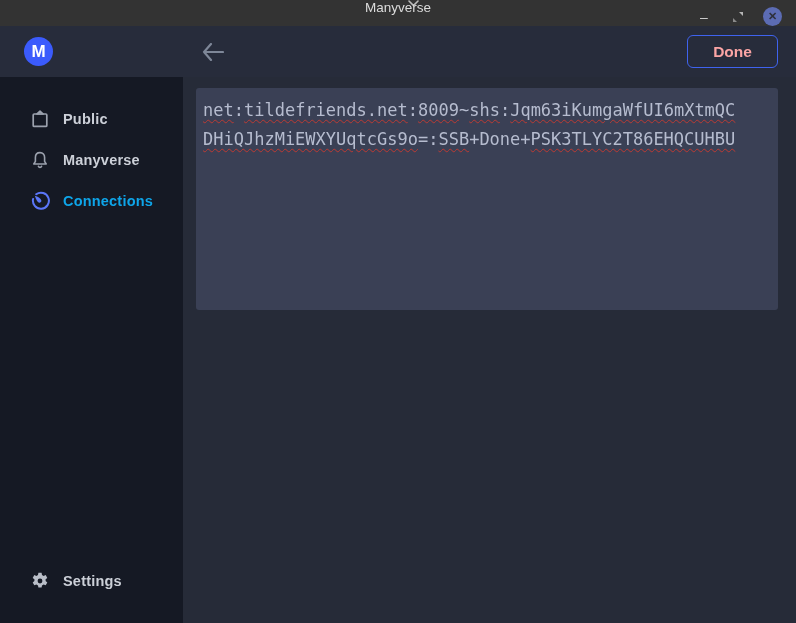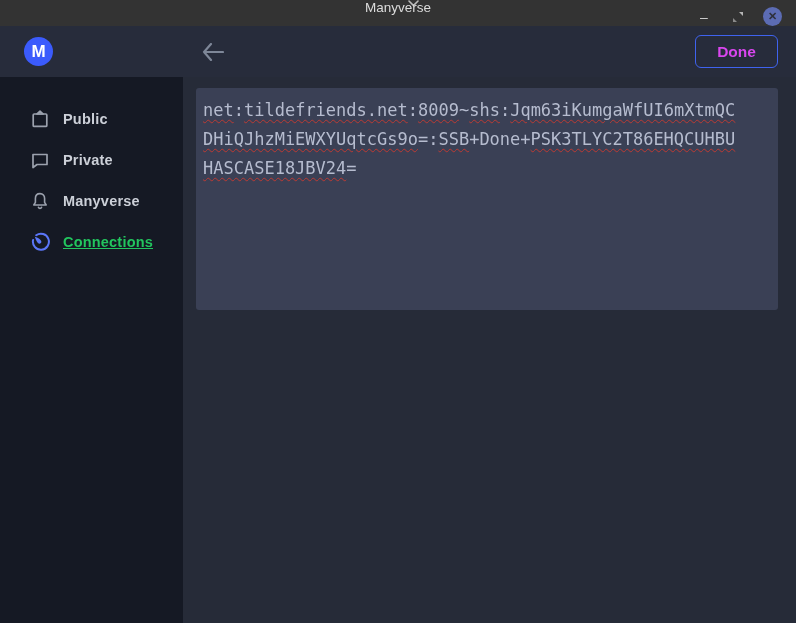--- a/index.html
+++ b/index.html
@@ -22,36 +22,36 @@
     align-items:center; justify-content:center; }
 
   
   .appbar { height:51px; background:#272c3b; display:flex; align-items:center;
     position:relative; }
   .logo { position:absolute; left:24px; top:11px; width:29px; height:29px;
     border-radius:50%; background:#3b5bfc; color:#ffffff; font-weight:bold;
     font-size:17px; display:flex; align-items:center; justify-content:center; }
   .back-arrow { position:absolute; left:200px; top:13px; width:26px; height:26px;
     display:flex; align-items:center; justify-content:center; }
-  .done-btn { position:absolute; right:18px; top:9px; width:83px; height:33px;
+  .done-btn { position:absolute; right:18px; top:9px; width:91px; height:33px;
     background:transparent; border:1.5px solid #3f63ef; border-radius:6px;
-    color:#d946ef; font-size:15.5px; font-weight:bold;
+    color:#fca5a5; font-size:15.5px; font-weight:bold;
     font-family:"Liberation Sans", sans-serif; cursor:pointer; }
 
   
   .content { display:flex; height:546px; }
   .sidebar { width:183px; background:#151924; display:flex; flex-direction:column;
     justify-content:space-between; padding-top:21px; padding-bottom:22px; }
   .nav-item { height:41px; display:flex; align-items:center; padding-left:30px;
     cursor:pointer; }
   .nav-icon { width:20px; height:20px; margin-right:13px; display:flex;
     align-items:center; justify-content:center; }
   .nav-label { font-size:14.5px; font-weight:bold; color:#ccd0d8;
     letter-spacing:.2px; }
-  .nav-item.active .nav-label { color:#22c55e;text-decoration:underline; }
+  .nav-item.active .nav-label { color:#0ea5e9; }
 
   .main { flex:1; background:#262b38; }
   .invite-box { margin:11px 18px 0 13px; width:582px; height:222px;
     background:#3a4055; border-radius:3px; padding:8px 7px; cursor:text; }
   .invite-line { font-family:"DejaVu Sans Mono", monospace; font-size:17px;
     line-height:29px; color:#b6bccf; white-space:pre; }
   .invite-line .miss { text-decoration-line:underline;
     text-decoration-style:wavy; text-decoration-color:#bb3a33;
     text-decoration-thickness:1px; text-underline-offset:3px; }
 </style>
@@ -95,48 +95,48 @@
           <svg width="20" height="20" viewBox="0 0 20 20">
               <path d="M10 2l3.2 3H6.8L10 2z" fill="none" stroke="#9ba1ad" stroke-width="1.6" stroke-linejoin="round"></path>
               <rect x="3.2" y="5" width="13.6" height="12.4" rx="1" fill="none" stroke="#9ba1ad" stroke-width="1.7"></rect>
             </svg>
         </span>
         <span class="nav-label">Public</span>
       </div>
       <div class="nav-item">
         <span class="nav-icon">
           <svg width="20" height="20" viewBox="0 0 20 20">
-              <path d="M3 4.5h14v10H7l-4 3v-13z" fill="none" stroke="#9ba1ad" stroke-width="1.7" stroke-linejoin="round"></path>
-            </svg>
-        </span>
-        <span class="nav-label">Private</span>
-      </div>
-      <div class="nav-item">
-        <span class="nav-icon">
-          <svg width="20" height="20" viewBox="0 0 20 20">
               <path d="M10 2.6c-3 0-4.6 2.2-4.6 4.8v4L3.8 14h12.4l-1.6-2.6v-4c0-2.6-1.6-4.8-4.6-4.8z" fill="none" stroke="#9ba1ad" stroke-width="1.6" stroke-linejoin="round"></path>
               <path d="M8.4 16.2a1.7 1.7 0 003.2 0" fill="none" stroke="#9ba1ad" stroke-width="1.6" stroke-linecap="round"></path>
             </svg>
         </span>
         <span class="nav-label">Manyverse</span>
       </div>
       <div class="nav-item active">
         <span class="nav-icon">
           <svg width="20" height="20" viewBox="0 0 20 20">
               <path d="M6.2 3.2A8 8 0 113.1 7.9" fill="none" stroke="#5b76f8" stroke-width="2" stroke-linecap="round"></path>
               <path d="M4.8 4.8c3.2 1 5.6 2.4 6.4 4.2.5 1.2-.2 2.5-1.5 2.7-1.9.3-3.5-2.6-4.9-6.9z" fill="#5b76f8"></path>
             </svg>
         </span>
         <span class="nav-label">Connections</span>
       </div>
     </div>
     <div>
+      <div class="nav-item">
+        <span class="nav-icon">
+          <svg width="20" height="20" viewBox="0 0 20 20">
+              <path d="M8.4 1.8h3.2l.4 2.2 1.6.9 2.1-.8 1.6 2.8-1.7 1.4v1.8l1.7 1.4-1.6 2.8-2.1-.8-1.6.9-.4 2.2H8.4L8 14.4l-1.6-.9-2.1.8-1.6-2.8 1.7-1.4V8.3L2.7 6.9l1.6-2.8 2.1.8L8 4z" fill="#b9bec8"></path>
+              <circle cx="10" cy="10" r="2.4" fill="#151924"></circle>
+            </svg>
+        </span>
+        <span class="nav-label">Settings</span>
+      </div>
     </div>
   </div>
 
   <div class="main">
     <div class="invite-box" id="invite-box">
         <div class="invite-line"><span class="miss">net</span><span>:</span><span class="miss">tildefriends.net</span><span>:</span><span class="miss">8009</span><span>~</span><span class="miss">shs</span><span>:</span><span class="miss">Jqm63iKumgaWfUI6mXtmQC</span></div>
         <div class="invite-line"><span class="miss">DHiQJhzMiEWXYUqtcGs9o</span><span>=:</span><span class="miss">SSB</span><span>+Done+</span><span class="miss">PSK3TLYC2T86EHQCUHBU</span></div>
-        <div class="invite-line"><span class="miss">HASCASE18JBV24</span><span>=</span></div>
       </div>
   </div>
 </div>
 
 </body></html>

